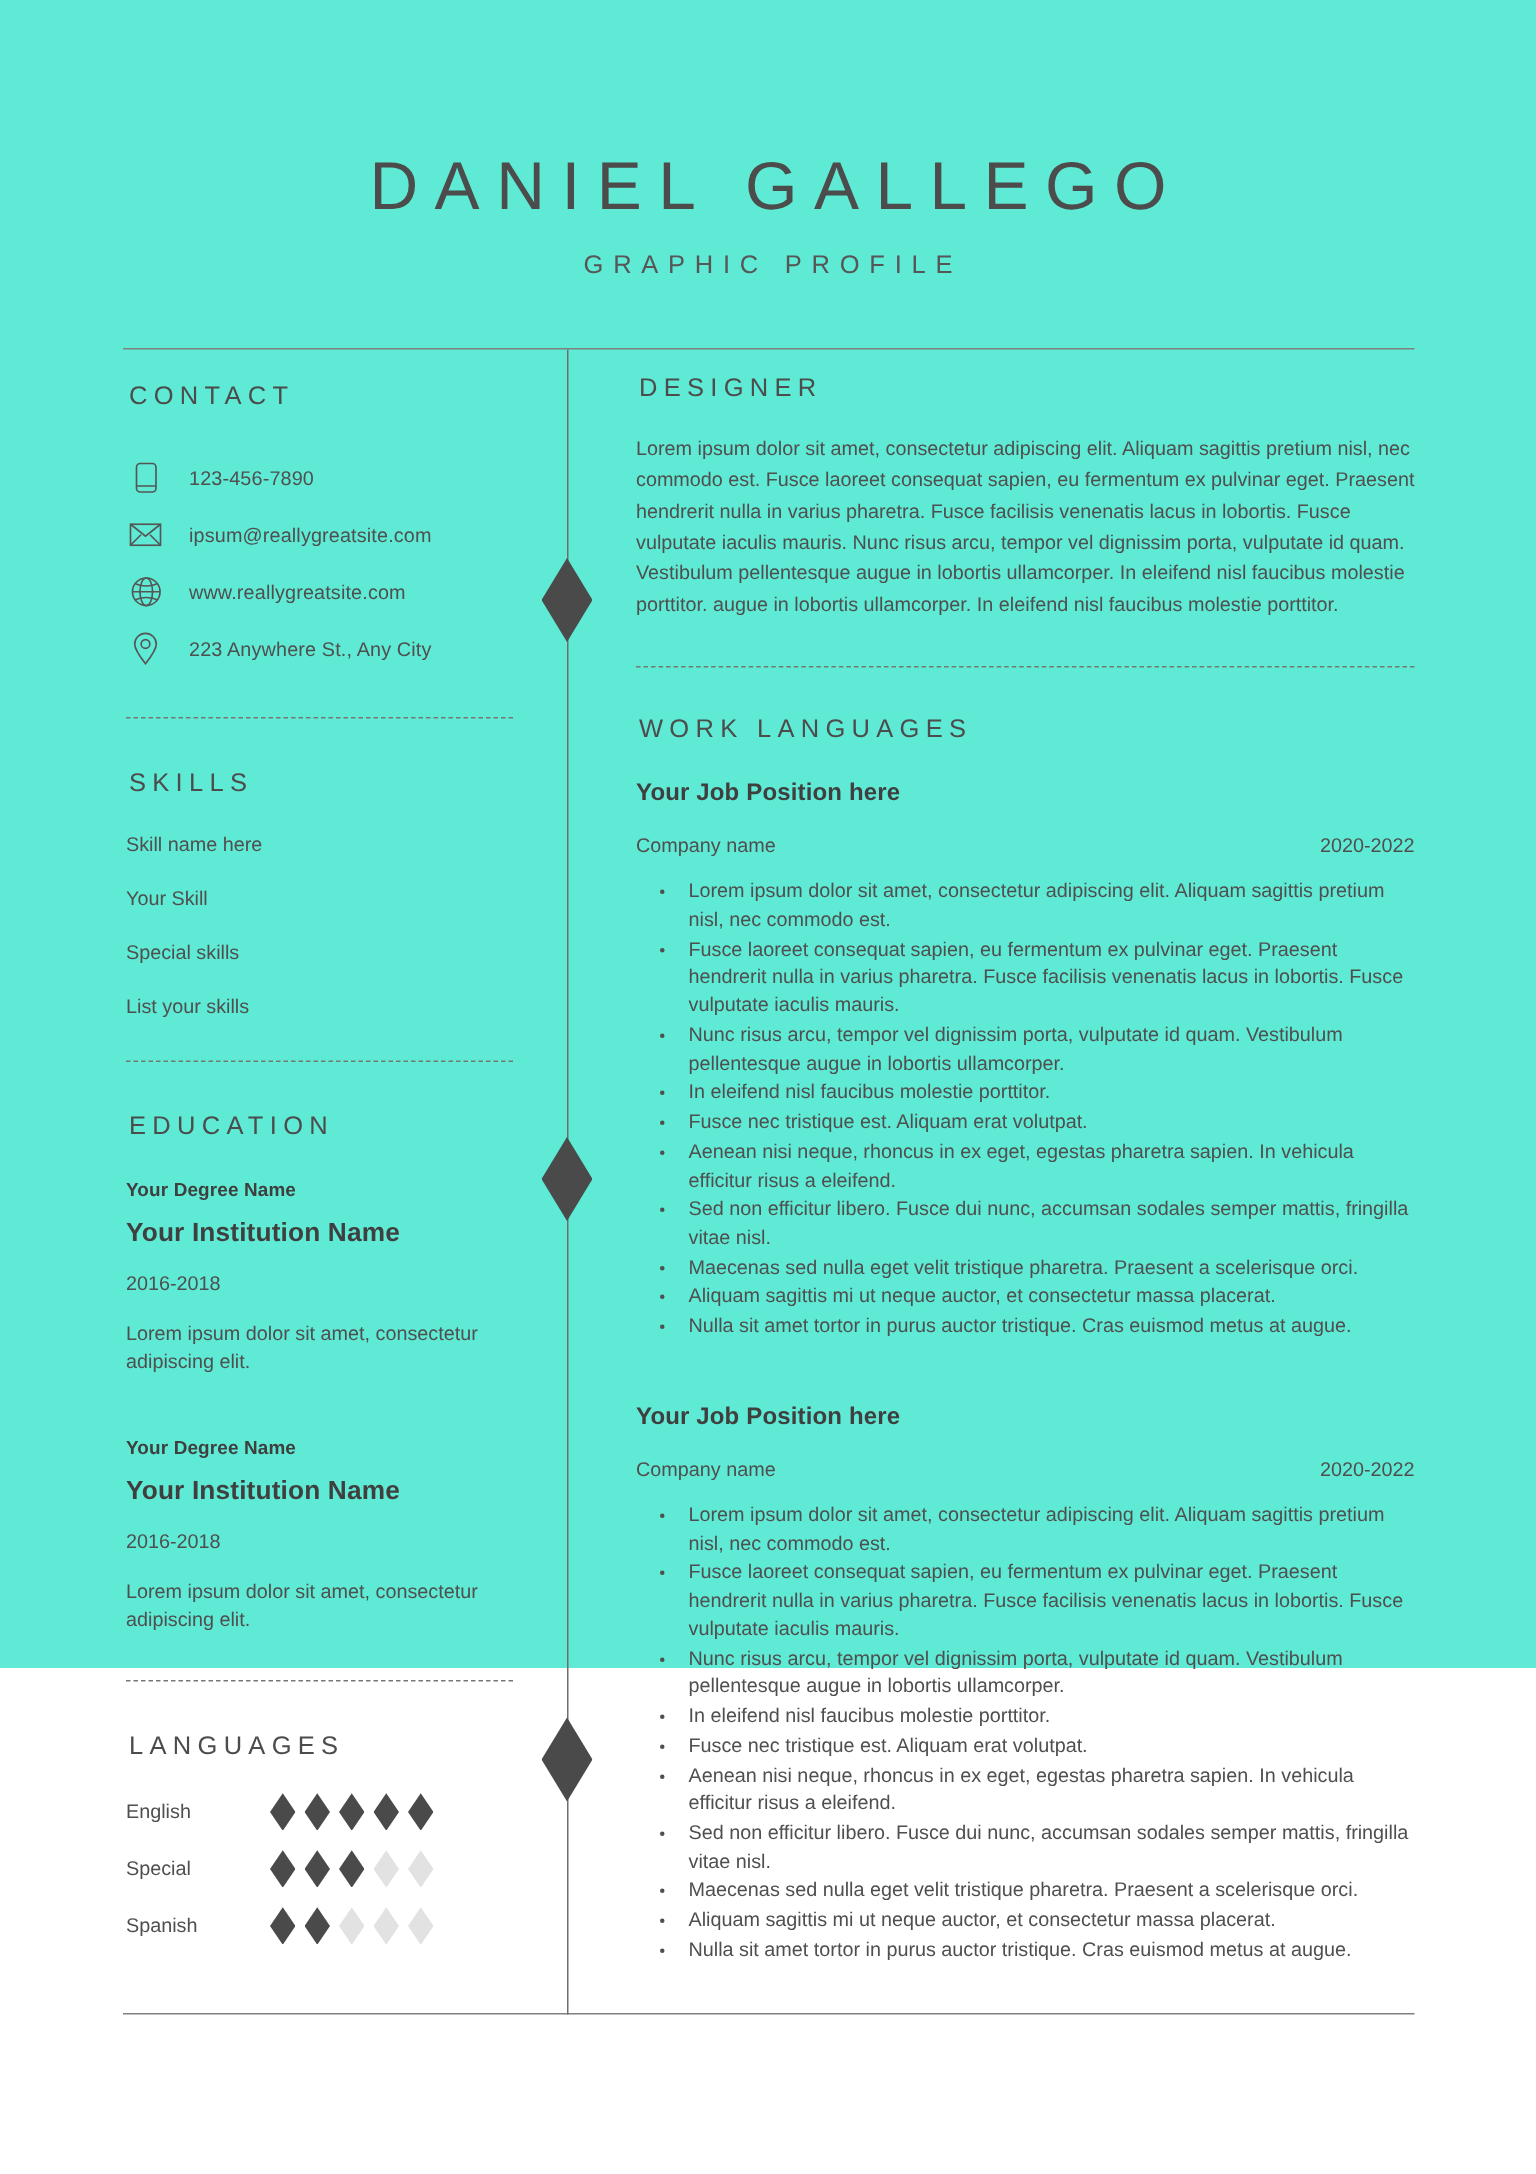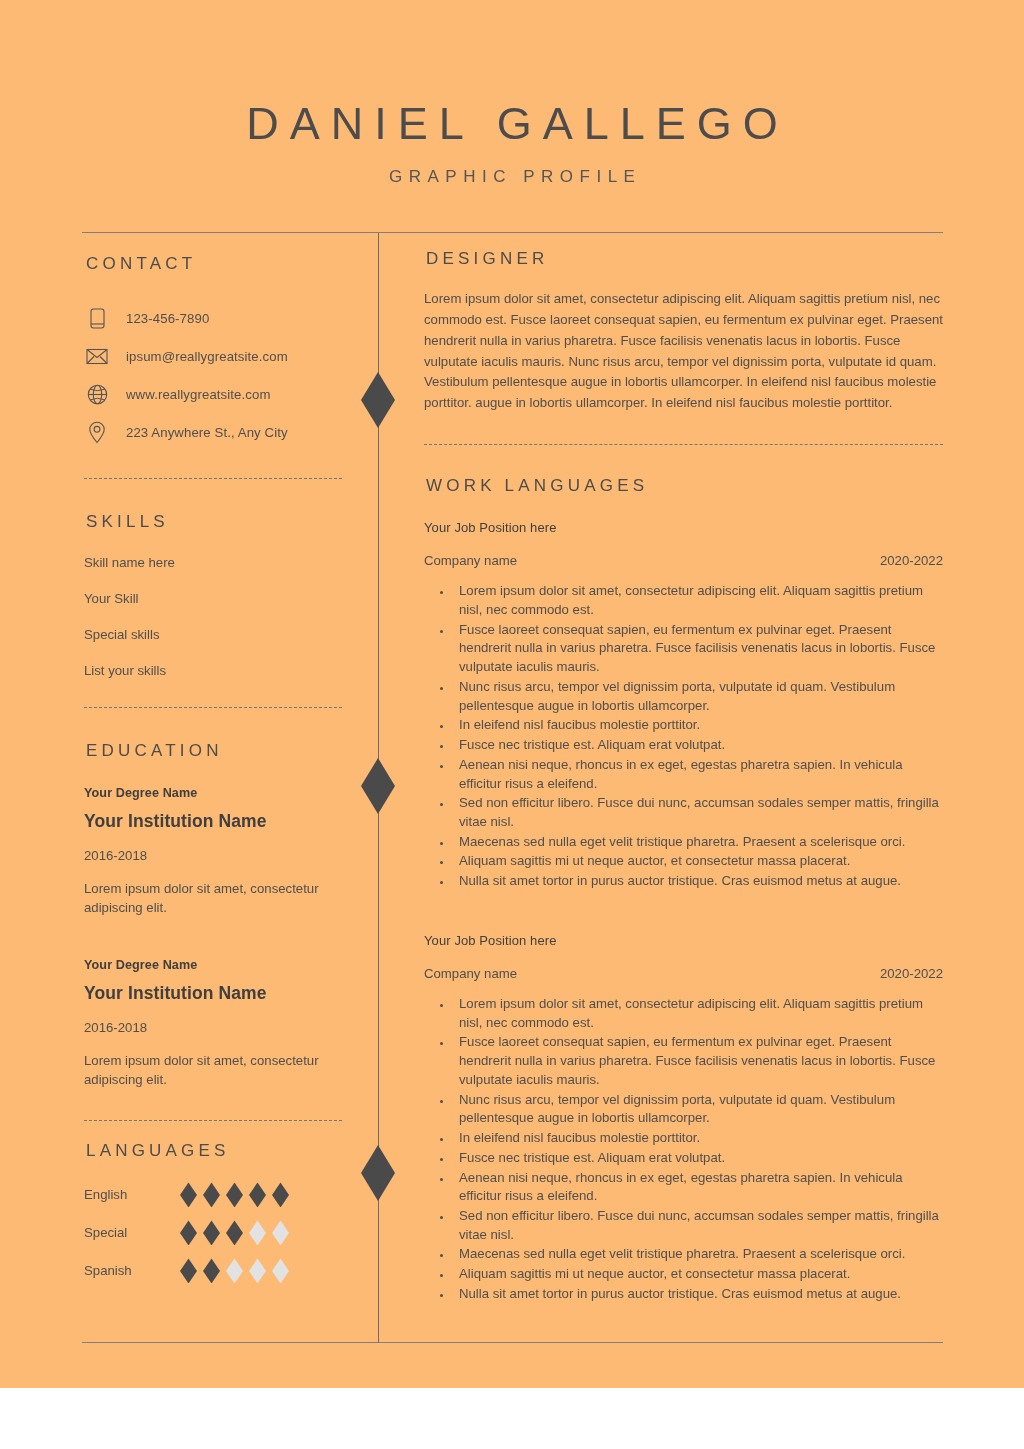--- a/index.html
+++ b/index.html
@@ -13,22 +13,22 @@
     font-family: "Liberation Sans", sans-serif;
     color: #4a4a4a;
     position: relative;
     overflow: hidden;
   }
 
   .page {
     position: absolute;
     left: 0; top: 0;
     width: 1024px;
-    height: 1388px;
-    background: #fdba74;
+    height: 1112px;
+    background: #5eead4;
   }
 
   
   .header {
     position: absolute;
     left: 0; top: 0;
     width: 1024px;
     text-align: center;
   }
   .name {
@@ -189,22 +189,22 @@
   
   .profile-text {
     font-size: 13.2px;
     color: #4f4f4f;
     line-height: 1.58;
     margin-top: 22px;
     text-align: left;
   }
   .job { margin-top: 0; }
   .job-title {
-    font-size: 13px;
-    font-weight: normal;
+    font-size: 16px;
+    font-weight: bold;
     color: #3f3f3f;
     letter-spacing: 0.1px;
   }
   .job-meta {
     display: flex;
     justify-content: space-between;
     align-items: baseline;
     margin-top: 18px;
     font-size: 13.2px;
     color: #4f4f4f;
@@ -320,21 +320,21 @@
       <div class="edu-entry" style="margin-top:41px;">
         <div class="edu-degree">Your Degree Name</div>
         <div class="edu-inst">Your Institution Name</div>
         <div class="edu-date">2016-2018</div>
         <div class="edu-desc">Lorem ipsum dolor sit amet, consectetur adipiscing elit.</div>
       </div>
     </div>
 
     <div class="dashed" style="margin-top:30px;"></div>
 
-    <div style="margin-top:21px;">
+    <div style="margin-top:34px;">
       <div class="sec-title">LANGUAGES</div>
 
       <div style="margin-top:17px;">
         <div class="lang-row">
           <span class="lang-name">English</span>
           <span class="lang-dots">
             <span class="ldia on"></span>
             <span class="ldia on"></span>
             <span class="ldia on"></span>
             <span class="ldia on"></span>

